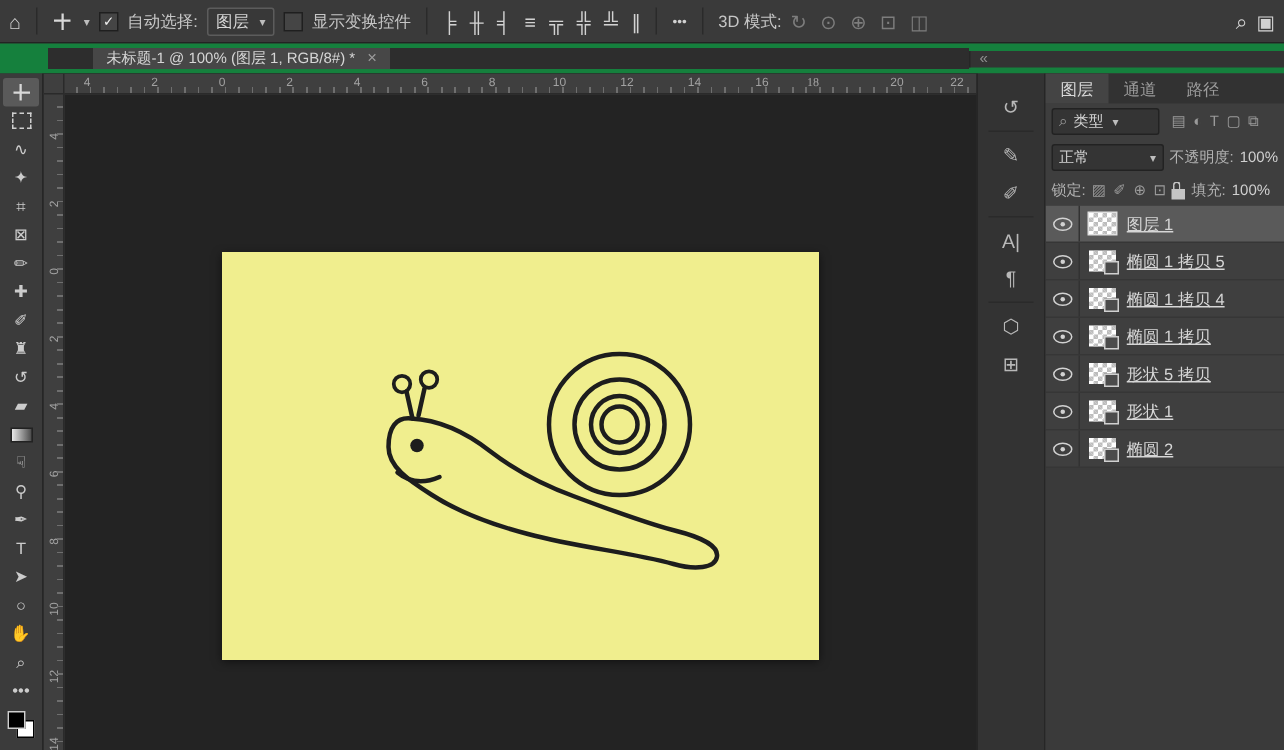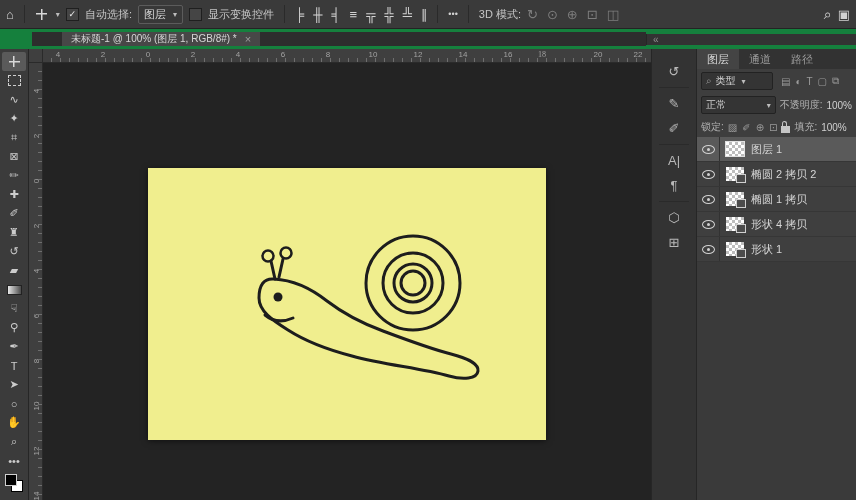--- a/index.html
+++ b/index.html
@@ -99,21 +99,21 @@
   .eye::after{content:"";width:3px;height:3px;background:#d2d2d2;border-radius:50%;}
   .thumb{position:relative;width:18px;height:14px;margin:0 7px 0 6px;flex:0 0 auto;
        background-color:#fff;
        background-image:linear-gradient(45deg,#bdbdbd 25%,transparent 25%,transparent 75%,#bdbdbd 75%),
                         linear-gradient(45deg,#bdbdbd 25%,transparent 25%,transparent 75%,#bdbdbd 75%);
        background-size:6px 6px;background-position:0 0,3px 3px;}
   .thumb-background{background-image:none;background-color:var(--art,#f0ee8e);}
   .thumb-shape::after{content:"";position:absolute;right:-2px;bottom:-2px;width:8px;height:7px;
        background:#4c4c4c;border:1px solid #d0d0d0;}
   .selected .thumb{box-shadow:0 0 0 1px #e0e0e0;}
-  .lname{flex:1 1 auto;color:#d6d6d6;font-size:11px;overflow:hidden;text-overflow:clip;}
+  .lname{flex:1 1 auto;color:#d6d6d6;font-size:11px;overflow:hidden;text-overflow:clip;text-decoration:underline;}
   .lrow .g-padlock{margin-right:7px;margin-top:4px;transform:scale(.85);}
 </style>
 </head>
 <body>
 
 <div class="app" style="--art: #f0ee8e;">
 
   <div class="opts">
     <span class="icon">⌂</span>
     <span class="vdiv"></span>
@@ -351,44 +351,60 @@
             </span>
             <span class="thumb thumb-transparent"></span>
             <span class="lname">图层 1</span>
 
           </div>
           <div class="lrow">
             <span class="eyecell">
               <span class="eye"></span>
             </span>
             <span class="thumb thumb-shape"></span>
-            <span class="lname">椭圆 2 拷贝 2</span>
+            <span class="lname">椭圆 1 拷贝 5</span>
+
+          </div>
+          <div class="lrow">
+            <span class="eyecell">
+              <span class="eye"></span>
+            </span>
+            <span class="thumb thumb-shape"></span>
+            <span class="lname">椭圆 1 拷贝 4</span>
 
           </div>
           <div class="lrow">
             <span class="eyecell">
               <span class="eye"></span>
             </span>
             <span class="thumb thumb-shape"></span>
             <span class="lname">椭圆 1 拷贝</span>
 
           </div>
           <div class="lrow">
             <span class="eyecell">
               <span class="eye"></span>
             </span>
             <span class="thumb thumb-shape"></span>
-            <span class="lname">形状 4 拷贝</span>
+            <span class="lname">形状 5 拷贝</span>
 
           </div>
           <div class="lrow">
             <span class="eyecell">
               <span class="eye"></span>
             </span>
             <span class="thumb thumb-shape"></span>
             <span class="lname">形状 1</span>
+
+          </div>
+          <div class="lrow">
+            <span class="eyecell">
+              <span class="eye"></span>
+            </span>
+            <span class="thumb thumb-shape"></span>
+            <span class="lname">椭圆 2</span>
 
           </div>
         </div>
     </div>
 
   </div>
 </div>
 
 </body></html>

